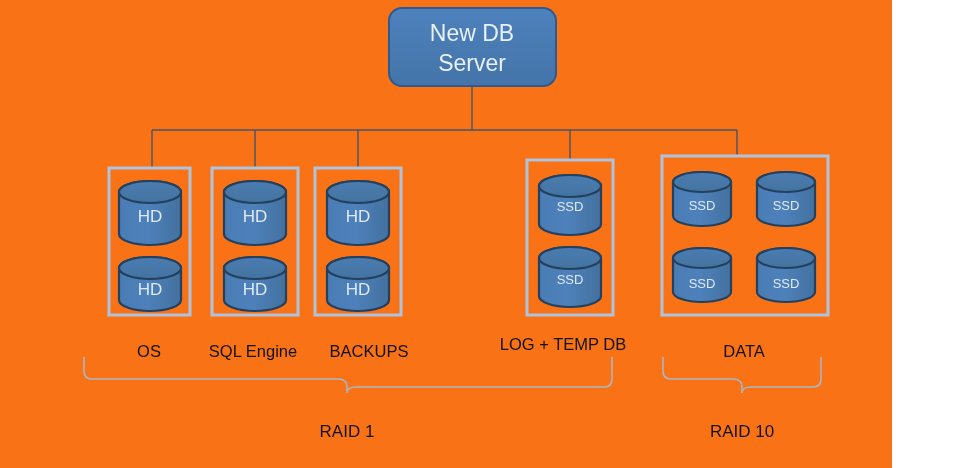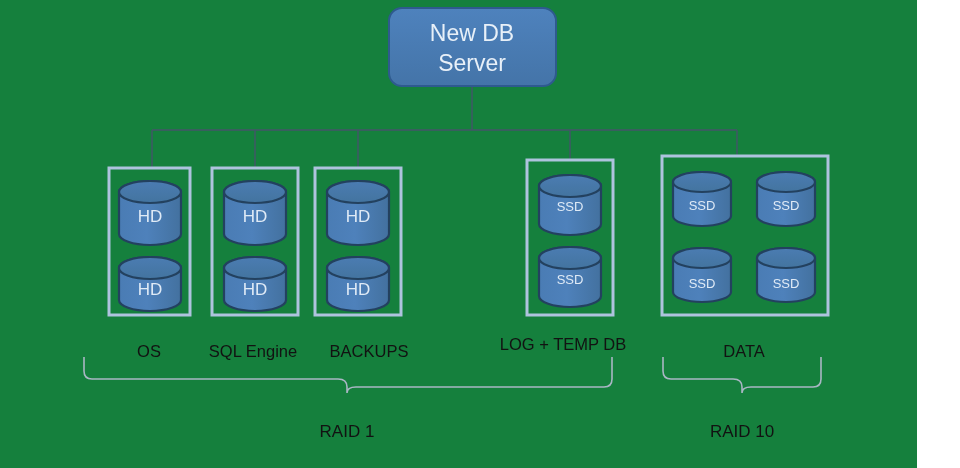--- a/index.html
+++ b/index.html
@@ -9,23 +9,22 @@
     background: #ffffff;
   }
   body {
     font-family: "Liberation Sans", sans-serif;
     -webkit-font-smoothing: antialiased;
   }
   #canvas {
     position: relative;
     width: 892px;
     height: 468px;
-    background: #15803d;
+    background: #f97316;
     overflow: hidden;
-    padding-left: 25px;
   }
   #diagram-svg {
     position: absolute;
     left: 0;
     top: 0;
     width: 960px;
     height: 468px;
   }
   .svg-text {
     font-family: "Liberation Sans", sans-serif;

